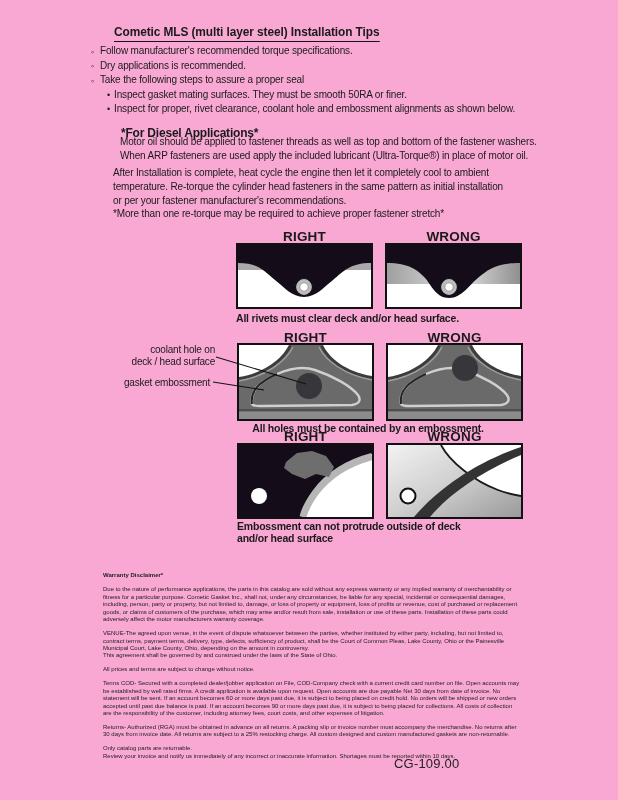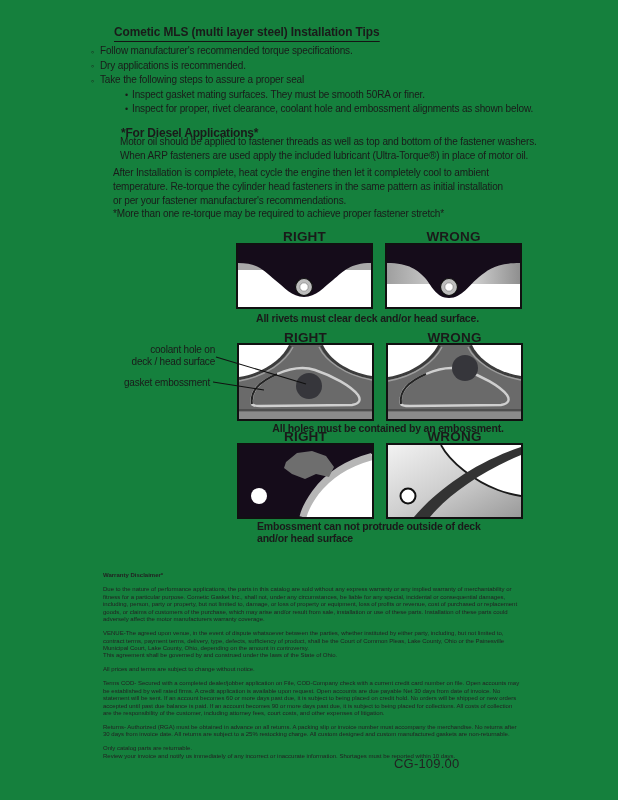--- a/index.html
+++ b/index.html
@@ -1,43 +1,43 @@
 <!DOCTYPE html>
 <html><head>
 <meta charset="utf-8">
 <style>
   html,body { margin:0; padding:0; background:#ffffff; }
   .page {
-    position:relative; width:618px; height:800px; background:#15803d;
+    position:relative; width:618px; height:800px; background:#f9a8d4;
     font-family:"Liberation Sans", sans-serif; color:#1a1a1a; overflow:hidden;
   }
   .abs { position:absolute; }
 
   
   .doc-title {
     margin:0; font-size:13.5px; font-weight:bold; white-space:nowrap;
     display:inline-block; transform:scaleX(0.88); transform-origin:left top;
     border-bottom:1.6px solid #141414; padding-bottom:2px; letter-spacing:-0.1px;
   }
 
   
   .tips { font-size:10px; line-height:14.5px; letter-spacing:-0.15px; }
   .tip-row { display:flex; align-items:center; }
   .mk1 { width:9px; flex:0 0 9px; }
   .mk1::before { content:"\25E6"; font-size:9px; position:relative; top:0.5px; }
-  .tip-sub { margin-left:34px; }
+  .tip-sub { margin-left:16px; }
   .mk2 { width:7px; flex:0 0 7px; }
   .mk2::before { content:"\2022"; font-size:9px; }
 
   .sec-head { margin:8px; font-size:12px; font-weight:bold; letter-spacing:-0.2px; }
   .body-text { font-size:10px; line-height:14px; letter-spacing:-0.15px; white-space:pre-line; }
 
   
   .dlabel { font-size:13.5px; font-weight:bold; text-align:center; letter-spacing:0.2px; }
-  .dcaption { font-size:10.5px; font-weight:bold; letter-spacing:-0.2px; white-space:pre-line;margin-left:20px; }
+  .dcaption { font-size:10.5px; font-weight:bold; letter-spacing:-0.2px; white-space:pre-line; }
   .panel { position:absolute; border:2px solid #111; background:#fff; display:block; }
   .small-label { font-size:10px; line-height:12px; letter-spacing:-0.2px; text-align:right; white-space:pre-line; }
 
   
   .legal { width:418px; font-size:6px; line-height:1.24; color:#222; }
   .legal-head { font-weight:bold; margin:0 0 7px 0; }
   .legal p { margin:0 0 6.5px 0; white-space:pre-line; }
 
   .footer-code { font-size:13px; color:#222; letter-spacing:0.2px; }
 </style>

